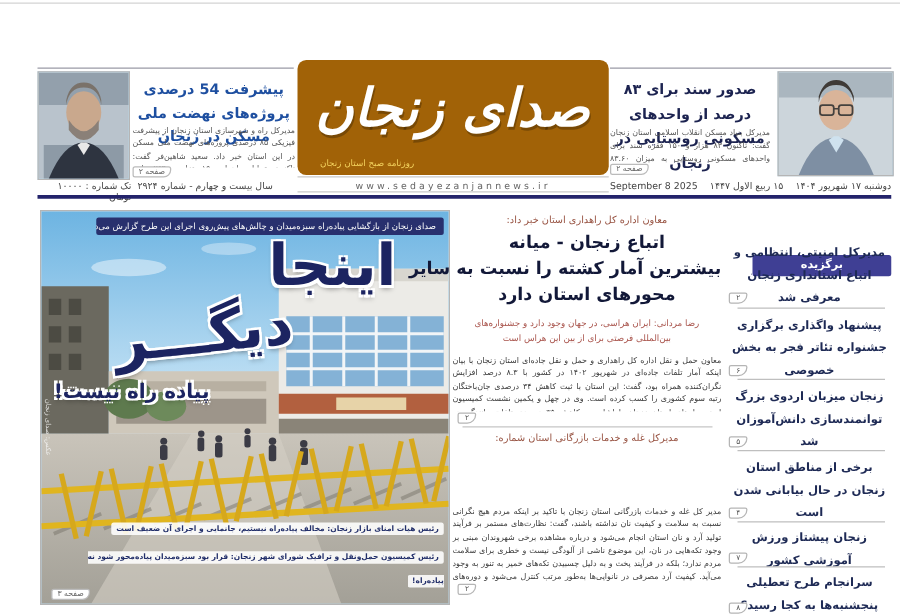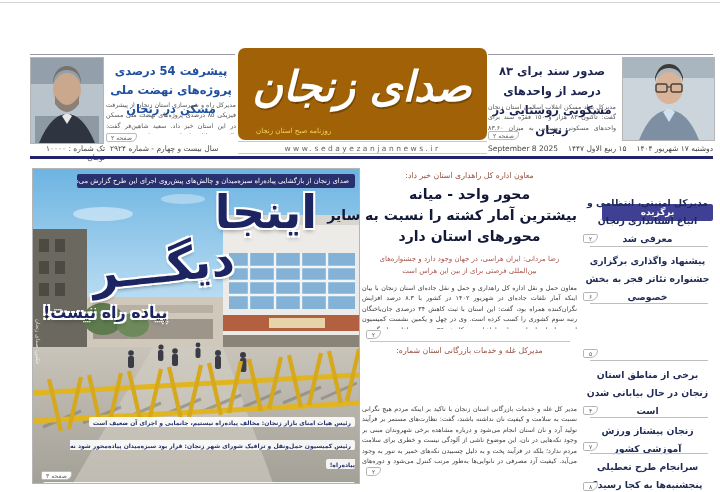--- a/index.html
+++ b/index.html
@@ -218,21 +218,21 @@
       <div class="cap-row"><span>عضو دوره پنجم شورای شهر زنجان: بازگشایی محور سبزه‌میدان یعنی بازگشت و در مسیر خلاف توسعه!</span></div>
 
     </div>
 
     <div class="abs page-tag" style="left:8px;bottom:3px;">صفحه ۳</div>
     <div class="abs photo-credit" style="left:8px;top:150px;">عکس: صدای زنجان</div>
   </div>
 
   <div class="abs kicker" style="left:362px;top:171px;width:215px;">معاون اداره کل راهداری استان خبر داد:</div>
   <div class="abs" style="left:362px;top:184px;width:215px;">
-    <div class="main-headline">محور واحد - میانه</div>
+    <div class="main-headline">اتباع زنجان - میانه</div>
     <div class="main-headline">بیشترین آمار کشته را نسبت به سایر</div>
     <div class="main-headline">محورهای استان دارد</div>
   </div>
   <div class="abs subdeck" style="left:372px;top:254px;width:195px;">رضا مردانی: ایران هراسی، در جهان وجود دارد و جشنواره‌های بین‌المللی فرصتی برای از بین این هراس است</div>
   <div class="abs col-body" style="left:362px;top:283px;width:215px;height:46px;overflow:hidden;">معاون حمل و نقل اداره کل راهداری و حمل و نقل جاده‌ای استان زنجان با بیان اینکه آمار تلفات جاده‌ای در شهریور ۱۴۰۲ در کشور با ۸.۳ درصد افزایش نگران‌کننده همراه بود، گفت: این استان با ثبت کاهش ۳۴ درصدی جان‌باختگان رتبه سوم کشوری را کسب کرده است. وی در چهل و یکمین نشست کمیسیون ایمنی راه‌های استان زنجان با اشاره به کاهش ۳۵ درصدی تلفات رانندگی در شهریور امسال، عنوان کرد: این دستاورد با وجود افزایش تردد در محورهای استان به دست آمده است.</div>
   <div class="abs num-tab" style="left:366px;top:330px;">۲</div>
   <div class="abs divider" style="left:370px;top:341px;width:200px;"></div>
 
   <div class="abs kicker" style="left:362px;top:346px;width:215px;">مدیرکل غله و خدمات بازرگانی استان شماره:</div>
   <div class="abs col-body" style="left:362px;top:404px;width:215px;height:62px;overflow:hidden;">مدیر کل غله و خدمات بازرگانی استان زنجان با تاکید بر اینکه مردم هیچ نگرانی نسبت به سلامت و کیفیت نان نداشته باشند، گفت: نظارت‌های مستمر بر فرآیند تولید آرد و نان استان انجام می‌شود و درباره مشاهده برخی شهروندان مبنی بر وجود تکه‌هایی در نان، این موضوع ناشی از آلودگی نیست و خطری برای سلامت مردم ندارد؛ بلکه در فرآیند پخت و به دلیل چسبیدن تکه‌های خمیر به تنور به وجود می‌آید. کیفیت آرد مصرفی در نانوایی‌ها به‌طور مرتب کنترل می‌شود و دوره‌های آموزشی برای ارتقای مهارت نانوایان برگزار خواهد شد و همچنین بازرسی‌های مشترک با دستگاه‌های نظارتی ادامه دارد.</div>
@@ -241,20 +241,21 @@
   <div class="abs sb-head" style="left:602px;top:168px;width:111px;height:17px;margin-top:36px;">برگزیده</div>
 
   <div class="abs sb-item" style="left:582px;top:194px;width:131px;">مدیرکل امنیتی، انتظامی و اتباع استانداری زنجان معرفی شد</div>
   <div class="abs num-tab" style="left:583px;top:234px;">۲</div>
   <div class="abs sb-sep" style="left:590px;top:246px;width:118px;"></div>
 
   <div class="abs sb-item" style="left:582px;top:252px;width:131px;">پیشنهاد واگذاری برگزاری جشنواره تئاتر فجر به بخش خصوصی</div>
   <div class="abs num-tab" style="left:583px;top:292px;">۶</div>
   <div class="abs sb-sep" style="left:590px;top:303px;width:118px;"></div>
 
+  <div class="abs sb-item" style="left:582px;top:309px;width:131px;">زنجان میزبان اردوی بزرگ توانمندسازی دانش‌آموزان شد</div>
   <div class="abs num-tab" style="left:583px;top:349px;">۵</div>
   <div class="abs sb-sep" style="left:590px;top:360px;width:118px;"></div>
 
   <div class="abs sb-item" style="left:582px;top:366px;width:131px;">برخی از مناطق استان زنجان در حال بیابانی شدن است</div>
   <div class="abs num-tab" style="left:583px;top:406px;">۴</div>
   <div class="abs sb-sep" style="left:590px;top:417px;width:118px;"></div>
 
   <div class="abs sb-item" style="left:582px;top:422px;width:131px;">زنجان پیشتاز ورزش آموزشی کشور</div>
   <div class="abs num-tab" style="left:583px;top:442px;">۷</div>
   <div class="abs sb-sep" style="left:590px;top:453px;width:118px;"></div>

